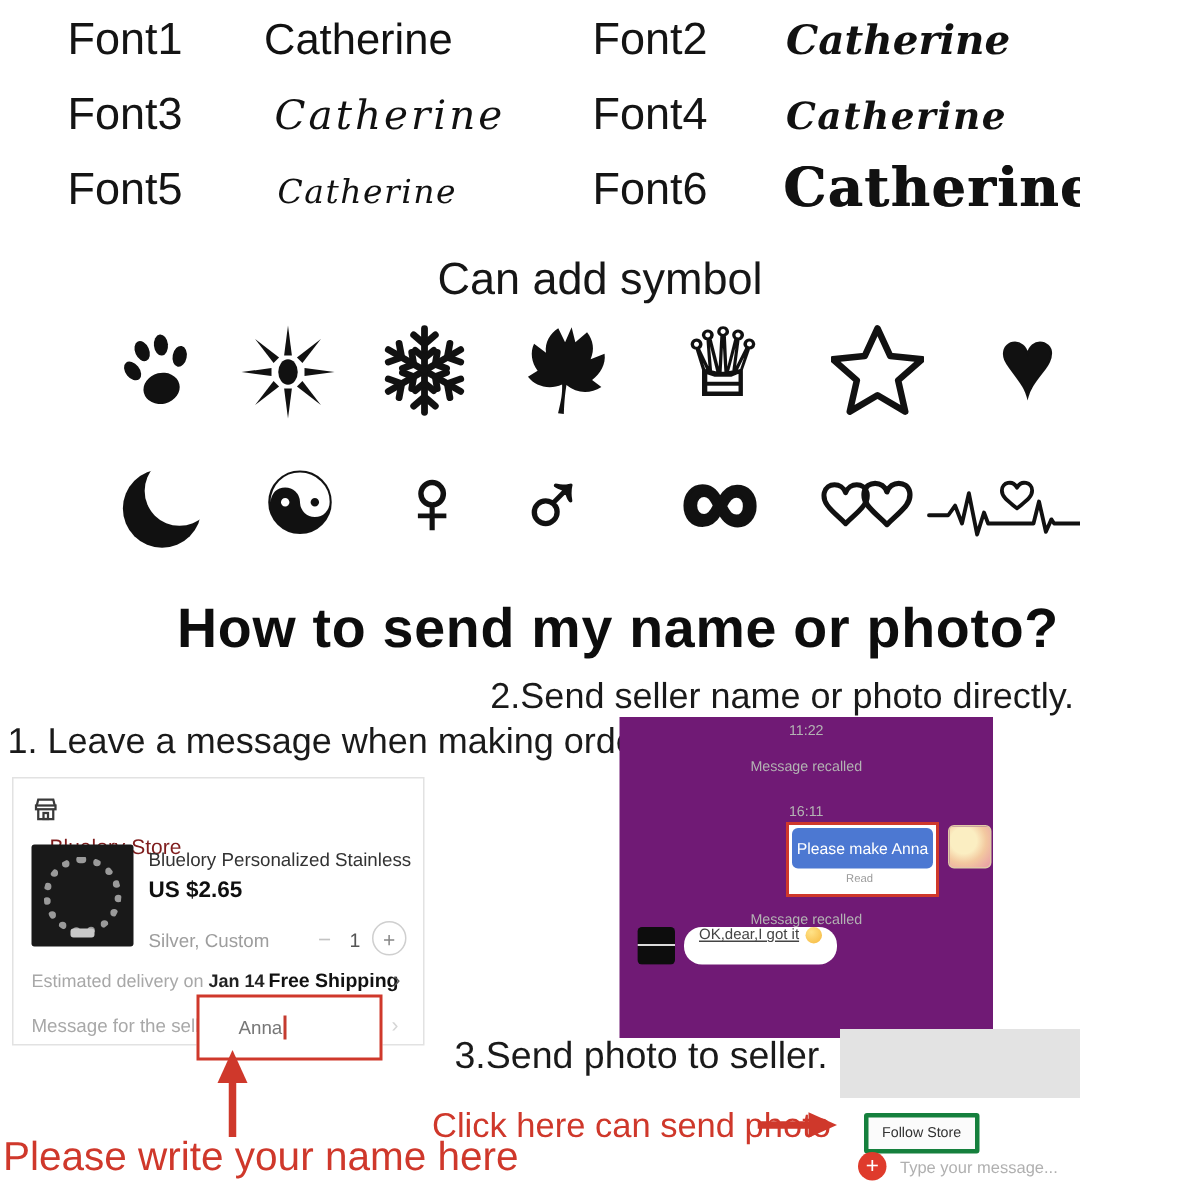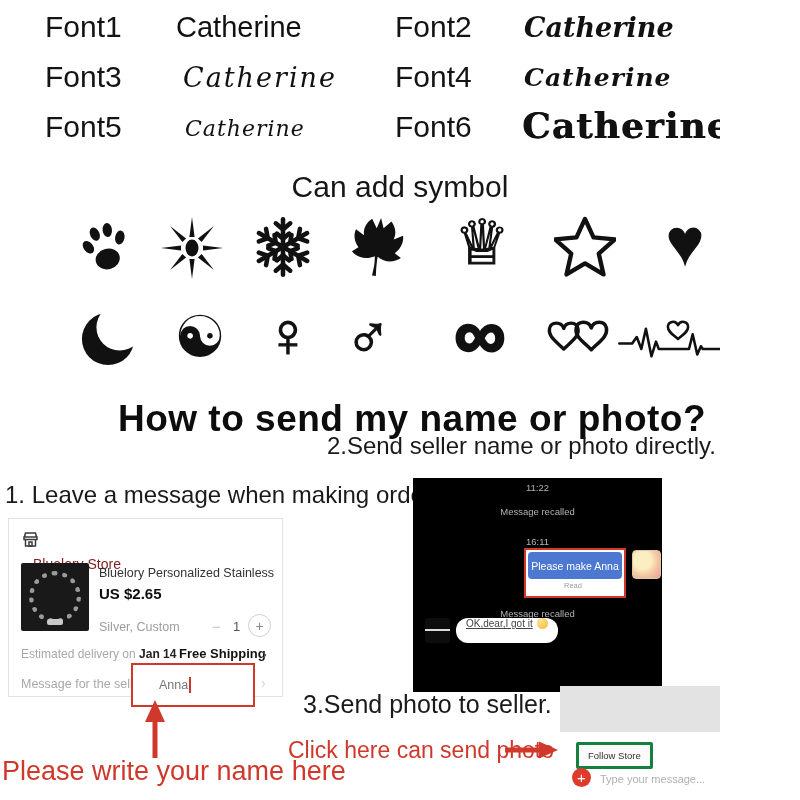--- a/index.html
+++ b/index.html
@@ -39,21 +39,21 @@
   .d-date{font-size:12px;color:#222;font-weight:bold;}
   .d-ship{left:170px;top:127px;font-size:13px;font-weight:bold;color:#111;}
   .d-chev{left:253px;top:126px;font-size:15px;color:#555;}
   .m-label{left:12px;top:158px;font-size:12.5px;color:#a8a8a8;}
   .m-box{left:122px;top:144px;width:120px;height:40px;border:2px solid #cf382b;background:#fff;
          display:flex;align-items:center;}
   .m-text{margin-left:26px;font-size:12.5px;color:#777;}
   .caret{display:inline-block;width:2px;height:16px;background:#c43a2e;margin-left:1px;vertical-align:middle;}
   .m-chev{left:252px;top:156px;font-size:14px;color:#d5d5d5;}
   
-  .chat{left:413px;top:478px;width:249px;height:214px;background:#000000;}
+  .chat{left:413px;top:478px;width:249px;height:214px;background:#701a75;}
   .c-center{width:249px;text-align:center;color:#b3b3b3;font-size:9.5px;}
   .c-redbox{left:111px;top:70px;width:102px;height:50px;border:2.5px solid #cf382b;background:#fff;box-sizing:border-box;}
   .c-bubble{margin:2px;height:27px;background:#4c78d2;border-radius:4px;color:#fff;font-size:10.5px;
             display:flex;align-items:center;justify-content:center;}
   .c-read{text-align:center;font-size:7.5px;color:#9a9a9a;padding-right:4px;}
   .c-avatar{left:219px;top:72px;width:27px;height:27px;border-radius:4px;
             background:radial-gradient(circle at 35% 35%,#fbeec2 0 35%,#f3c9a0 60%,#e89ba6 100%);border:1px solid #e0c9a5;}
   .s-avatar{left:12px;top:140px;width:25px;height:25px;border-radius:3px;background:#0d0d0d;
             background-image:linear-gradient(#0d0d0d 45%,rgba(255,255,255,.85) 45%,rgba(255,255,255,.85) 52%,#0d0d0d 52%);}
   .s-bubble{left:43px;top:140px;height:25px;background:#fff;border-radius:12px;padding:0 10px;
@@ -170,21 +170,21 @@
   <div class="abs sym" style="left:678px;top:316px;">
     <svg width="124" height="44" viewBox="0 0 132 48">
         <g stroke="#111" stroke-width="2.8" fill="none" stroke-linecap="round" stroke-linejoin="round">
       <path d="M2 30 h14 l5 -7 l5 13 l5 -22 l6 30 l5 -16 l3 8 h33 l4 -16 l5 22 l4 -9 l2 3 h37"></path>
       <path d="M66 10 c-3 -6 -11 -4 -11 2 c0 5 5 8 11 13 c6 -5 11 -8 11 -13 c0 -6 -8 -8 -11 -2 z" fill="#fff"></path>
         </g>
       </svg>
   </div>
 
   <div class="abs h1" style="left:0;top:398px;margin-left:12px;">How to send my name or photo?</div>
-  <div class="abs step" style="right:4px;top:432px;">2.Send seller name or photo directly.</div>
+  <div class="abs step" style="right:4px;top:451px;">2.Send seller name or photo directly.</div>
   <div class="abs step" style="left:5px;top:481px;">1. Leave a message when making order.</div>
 
   <div class="abs card">
     <div class="abs" style="left:12px;top:11px;">
       <svg width="19" height="19" viewBox="0 0 19 19" fill="none" stroke="#3a3a3a" stroke-width="1.5">
         <path d="M3.5 7 L4.5 3 h10 l1 4"></path>
         <rect x="3" y="7" width="13" height="2.5"></rect>
         <path d="M4.5 9.5 v6.5 h10 v-6.5"></path>
         <rect x="8" y="12" width="3" height="4"></rect>
         </svg>

